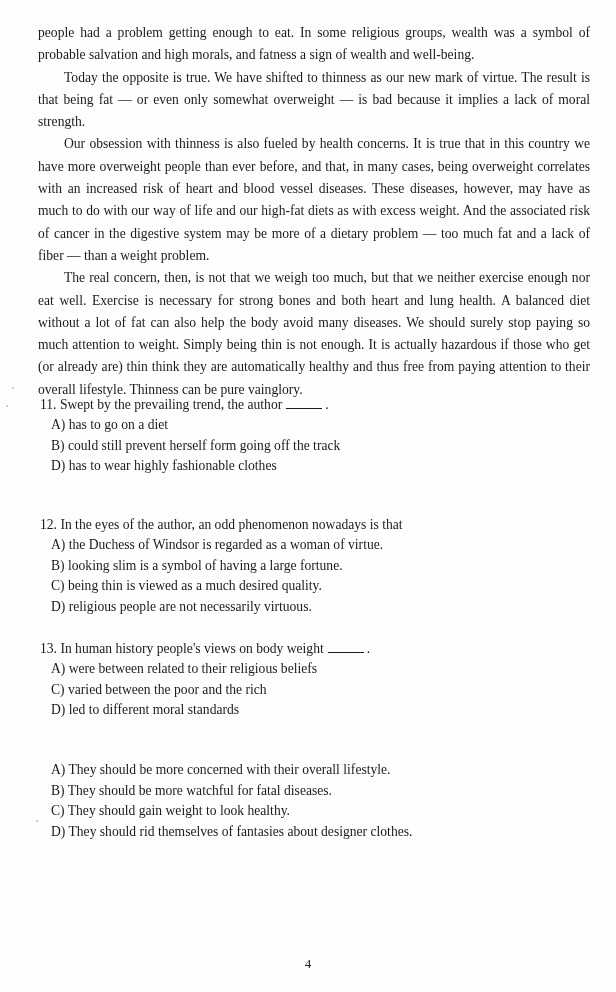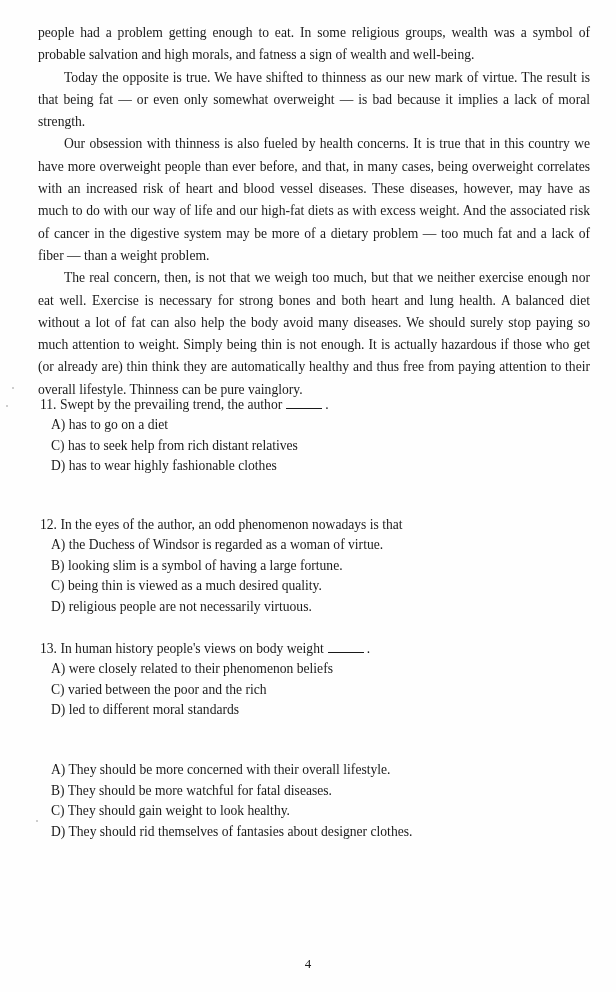--- a/index.html
+++ b/index.html
@@ -39,35 +39,35 @@
   <div class="passage">
     <p class="para first">people had a problem getting enough to eat. In some religious groups, wealth was a symbol of probable salvation and high morals, and fatness a sign of wealth and well-being.</p>
     <p class="para">Today the opposite is true. We have shifted to thinness as our new mark of virtue. The result is that being fat — or even only somewhat overweight — is bad because it implies a lack of moral strength.</p>
     <p class="para">Our obsession with thinness is also fueled by health concerns. It is true that in this country we have more overweight people than ever before, and that, in many cases, being overweight correlates with an increased risk of heart and blood vessel diseases. These diseases, however, may have as much to do with our way of life and our high-fat diets as with excess weight. And the associated risk of cancer in the digestive system may be more of a dietary problem — too much fat and a lack of fiber — than a weight problem.</p>
     <p class="para">The real concern, then, is not that we weigh too much, but that we neither exercise enough nor eat well. Exercise is necessary for strong bones and both heart and lung health. A balanced diet without a lot of fat can also help the body avoid many diseases. We should surely stop paying so much attention to weight. Simply being thin is not enough. It is actually hazardous if those who get (or already are) thin think they are automatically healthy and thus free from paying attention to their overall lifestyle. Thinness can be pure vainglory.</p>
   </div>
 
   <div class="question" style="top:394px;">
     <p class="stem"><span>11. Swept by the prevailing trend, the author</span><span class="blank"></span><span>.</span></p>
     <p class="opt">A) has to go on a diet</p>
-    <p class="opt">C) has to seek help from rich distant relatives</p>
+    <p class="opt">B) could still prevent herself form going off the track</p>
     <p class="opt">D) has to wear highly fashionable clothes</p>
   </div>
 
   <div class="question" style="top:514px;">
     <p class="stem">12. In the eyes of the author, an odd phenomenon nowadays is that</p>
     <p class="opt">A) the Duchess of Windsor is regarded as a woman of virtue.</p>
     <p class="opt">B) looking slim is a symbol of having a large fortune.</p>
     <p class="opt">C) being thin is viewed as a much desired quality.</p>
     <p class="opt">D) religious people are not necessarily virtuous.</p>
   </div>
 
   <div class="question" style="top:638px;">
     <p class="stem"><span>13. In human history people's views on body weight</span><span class="blank"></span><span>.</span></p>
-    <p class="opt">A) were closely related to their phenomenon beliefs</p>
+    <p class="opt">A) were between related to their religious beliefs</p>
     <p class="opt">C) varied between the poor and the rich</p>
     <p class="opt">D) led to different moral standards</p>
   </div>
 
   <div class="question" style="top:760px;">
     <p class="opt">A) They should be more concerned with their overall lifestyle.</p>
     <p class="opt">B) They should be more watchful for fatal diseases.</p>
     <p class="opt">C) They should gain weight to look healthy.</p>
     <p class="opt">D) They should rid themselves of fantasies about designer clothes.</p>
   </div>

